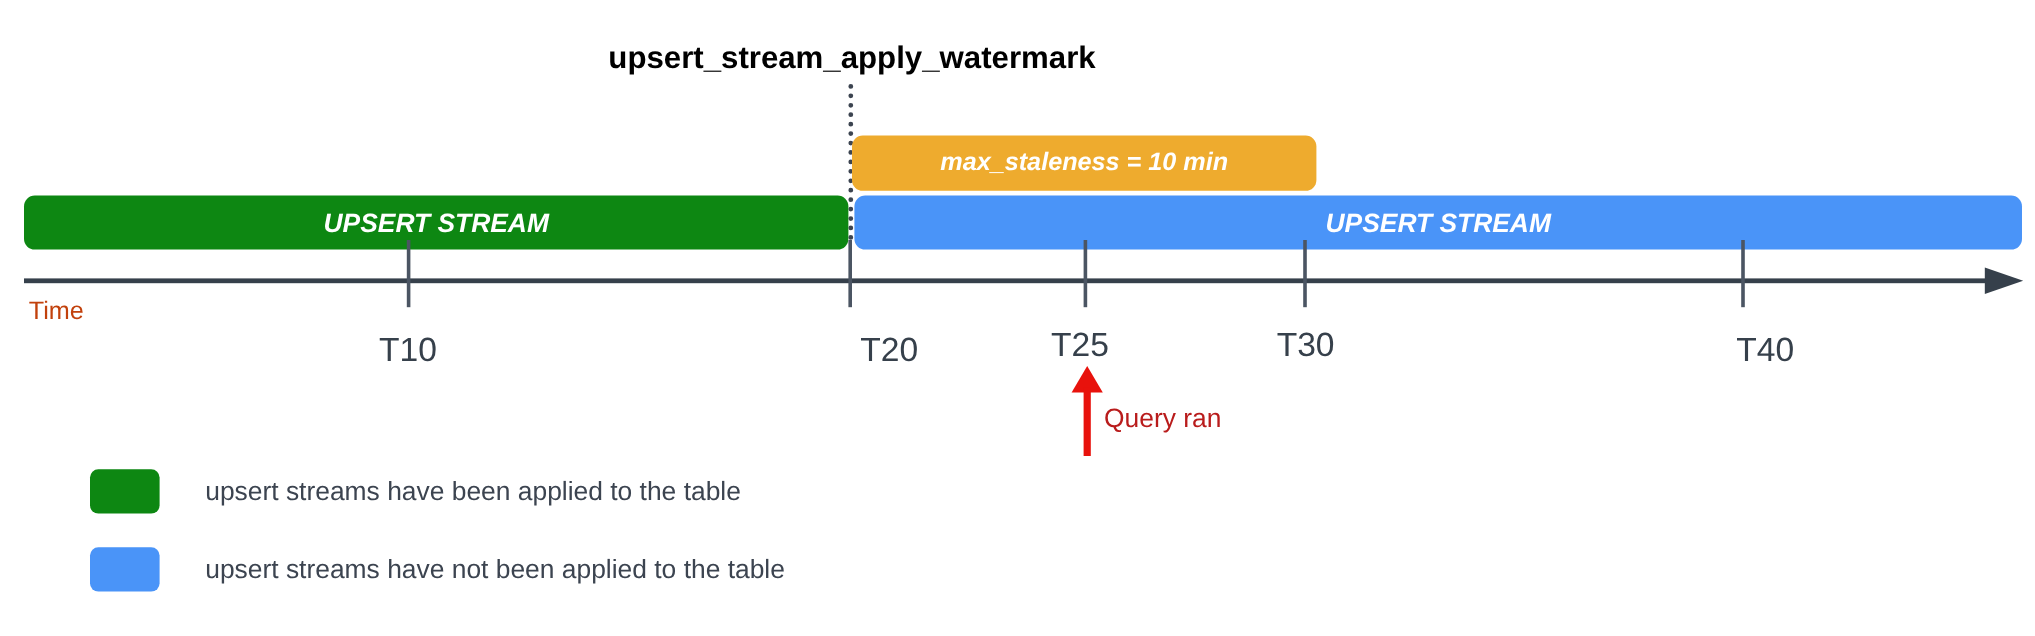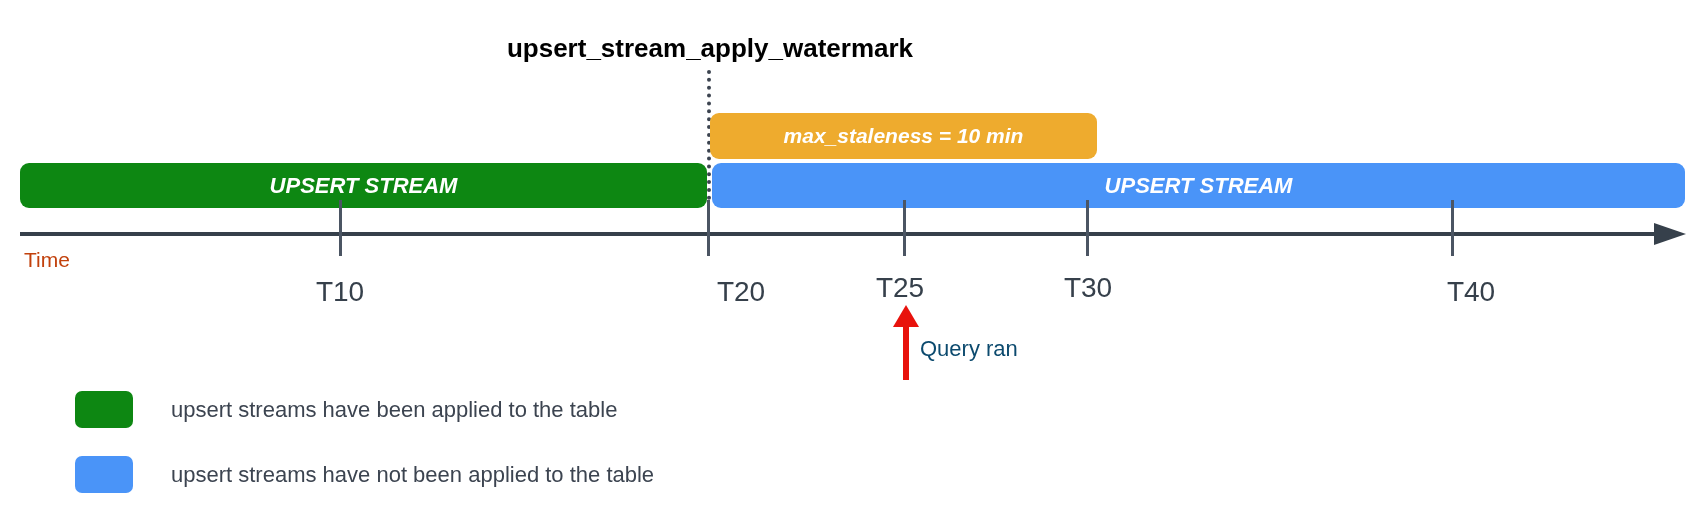--- a/index.html
+++ b/index.html
@@ -66,21 +66,21 @@
     position:absolute;left:903px;top:323px;width:6px;height:57px;
     background:#e8120c;
   }
   .query-arrow-head{
     position:absolute;left:893px;top:305px;width:0;height:0;
     border-left:13px solid transparent;border-right:13px solid transparent;
     border-bottom:22px solid #e8120c;
   }
   .query-label{
     position:absolute;left:920px;top:336px;
-    font-size:22px;color:#0c4a6e;white-space:nowrap;
+    font-size:22px;color:#b91c1c;white-space:nowrap;
   }
 
   .legend-item{position:absolute;left:75px;display:flex;align-items:center;}
   .legend-swatch{
     width:58px;height:37px;border-radius:7px;flex:0 0 auto;
   }
   .legend-text{
     margin-left:38px;font-size:22px;color:#3c4450;white-space:nowrap;
   }
 </style>

